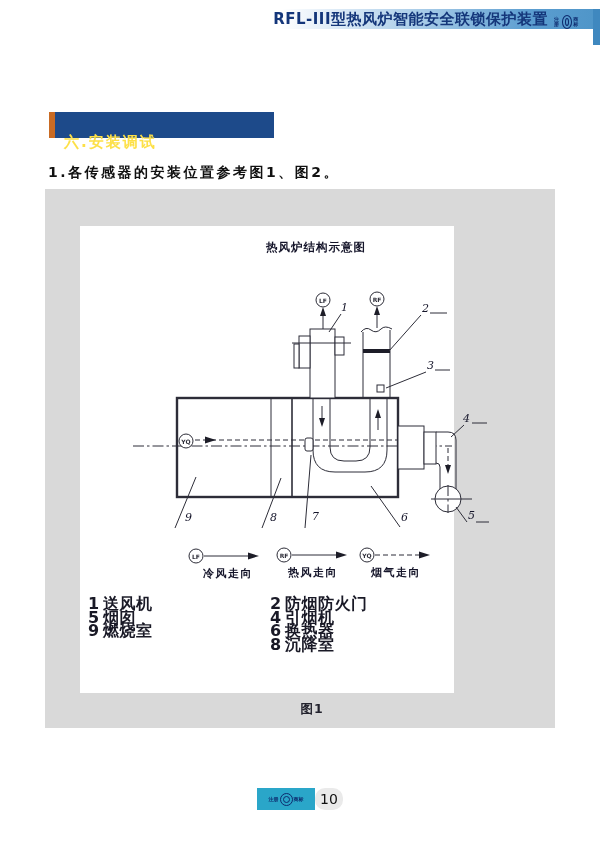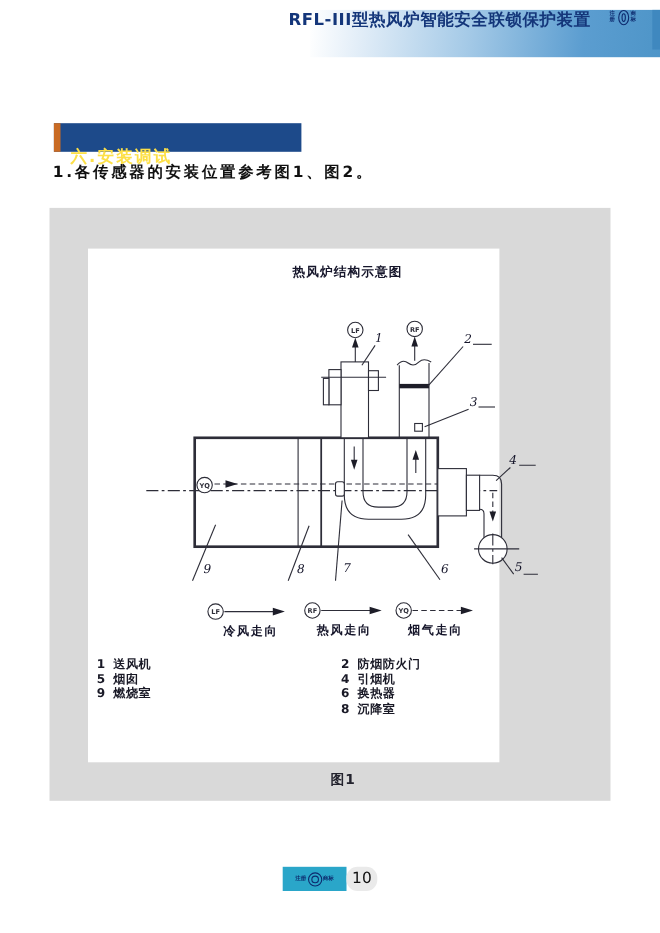--- a/index.html
+++ b/index.html
@@ -1,47 +1,47 @@
 <!DOCTYPE html>
 <html><head>
 <meta charset="utf-8">
 <style>
   html,body{margin:0;padding:0;background:#fff;}
   .page{position:relative;width:600px;height:848px;background:#ffffff;overflow:hidden;
         font-family:"DejaVu Sans",sans-serif;}
 
   
-  .header-bar{position:absolute;left:282px;top:9px;width:318px;height:43px;box-sizing:border-box;
-    display:flex;align-items:flex-start;justify-content:flex-end;padding-right:12px;
-    background:linear-gradient(95deg,rgba(255,255,255,.95) 0%,#e3eef8 14%,#a5cae7 45%,#5b9dd0 78%,#4e95c8 100%);gap:11px;}
+  .header-bar{position:absolute;left:282px;top:9px;width:318px;height:20px;box-sizing:border-box;
+    display:flex;align-items:flex-end;justify-content:flex-end;padding-right:12px;
+    background:linear-gradient(95deg,rgba(255,255,255,.95) 0%,#e3eef8 14%,#a5cae7 45%,#5b9dd0 78%,#4e95c8 100%);}
   .header-title{font-size:15px;font-weight:bold;color:#14367a;letter-spacing:.5px;white-space:nowrap;}
   .tm{display:flex;align-items:center;gap:1px;}
   .header-bar .tm{margin-left:6px;margin-right:8px;}
   .tm-text{font-size:5px;color:#0d2a6e;font-weight:bold;line-height:1;}
   .tm-emblem{width:14px;height:14px;border:1px solid #0d2a6e;border-radius:50%;box-sizing:border-box;position:relative;}
   .tm-emblem::after{content:"";position:absolute;inset:2px;border:1px solid #0d2a6e;border-radius:50%;}
   .header-edge{position:absolute;right:0;top:0;width:7px;height:36px;background:#3f88bf;}
 
   
   .section-heading{position:absolute;left:49px;top:112px;width:225px;height:26px;box-sizing:border-box;
     background:#1d4a8a;border-left:6px solid #c96b24;display:flex;align-items:center;padding-left:9px;}
   .section-heading span{color:#fde047;font-size:15px;font-weight:bold;letter-spacing:2px;margin-top:35px;}
 
-  .body-line{position:absolute;left:48px;top:148px;margin:0;font-size:14px;font-weight:bold;
+  .body-line{position:absolute;left:48px;top:164px;margin:0;font-size:14px;font-weight:bold;
     color:#111;letter-spacing:2.5px;}
 
   
   .figure-box{position:absolute;left:45px;top:189px;width:510px;height:539px;background:#d9d9d9;}
   .figure-inner{position:absolute;left:35px;top:37px;width:374px;height:467px;background:#ffffff;}
   svg.diagram{position:absolute;left:0;top:0;display:block;}
   .figure-caption{position:absolute;left:12px;top:512px;width:100%;text-align:center;
     font-size:12.5px;font-weight:bold;color:#23232e;letter-spacing:1px;}
 
-  .parts{position:absolute;left:8px;top:372px;display:flex;font-size:11px;font-weight:600;
-    color:#191926;letter-spacing:.5px;gap:40px;}
+  .parts{position:absolute;left:8px;top:372px;display:flex;font-size:16px;font-weight:600;
+    color:#191926;letter-spacing:.5px;}
   .parts-col{display:flex;flex-direction:column;}
   .parts-col.left{width:182px;}
   .part{white-space:nowrap;height:13.5px;line-height:12px;}
   .pnum{display:inline-block;width:15px;}
 
   
   .footer{position:absolute;left:0;top:788px;width:100%;display:flex;justify-content:center;}
   .footer-badge{width:58px;height:22px;background:#2aa6c9;display:flex;align-items:center;justify-content:center;gap:1px;}
   .footer-badge .tm-emblem{width:13px;height:13px;}
   .footer-page{width:28px;height:22px;background:#eaeaea;display:flex;align-items:center;justify-content:center;

